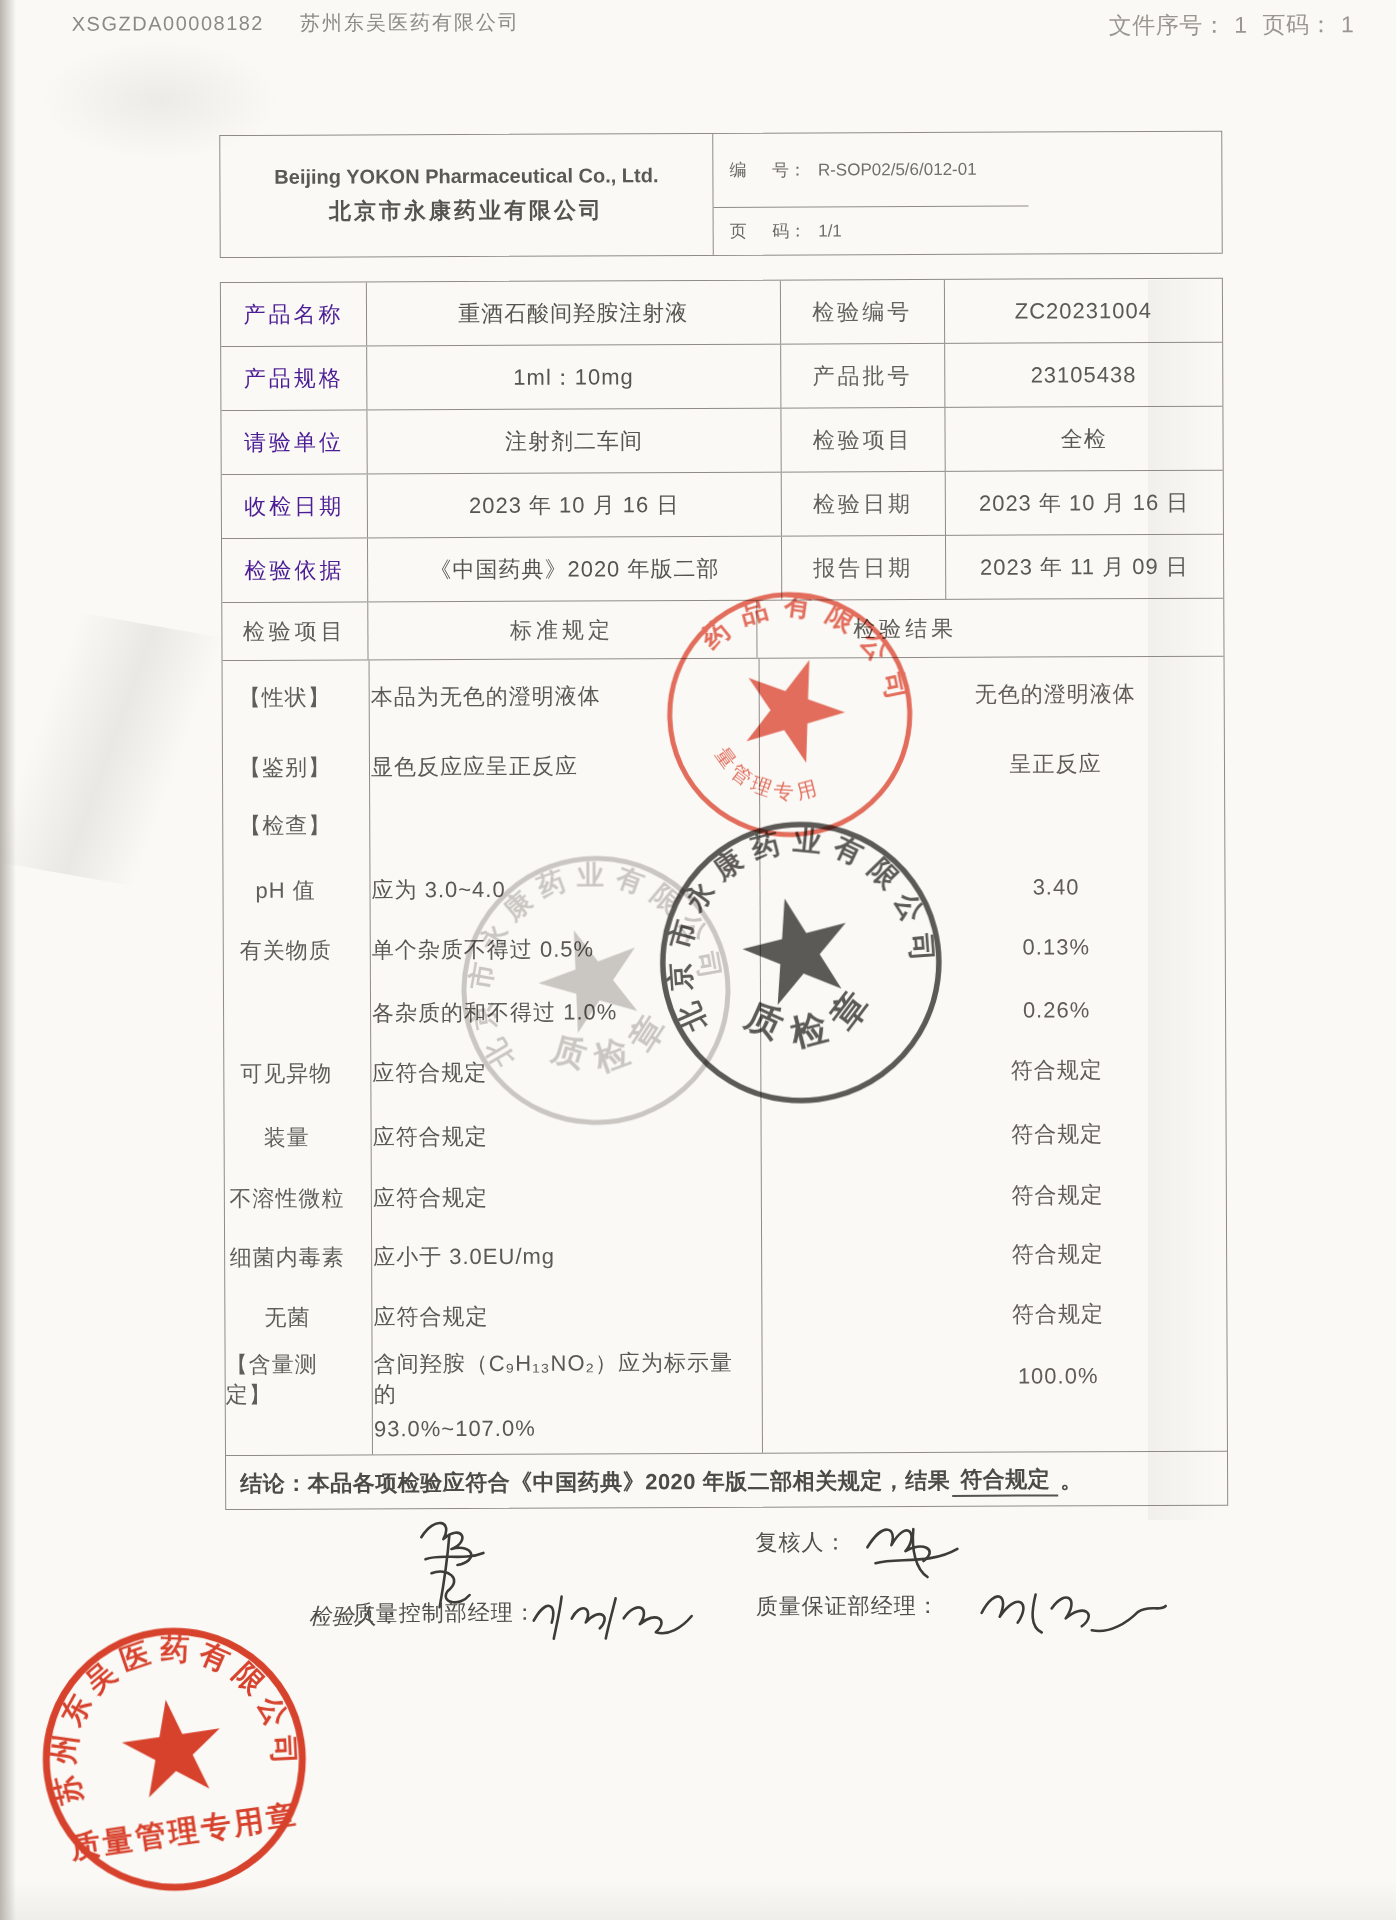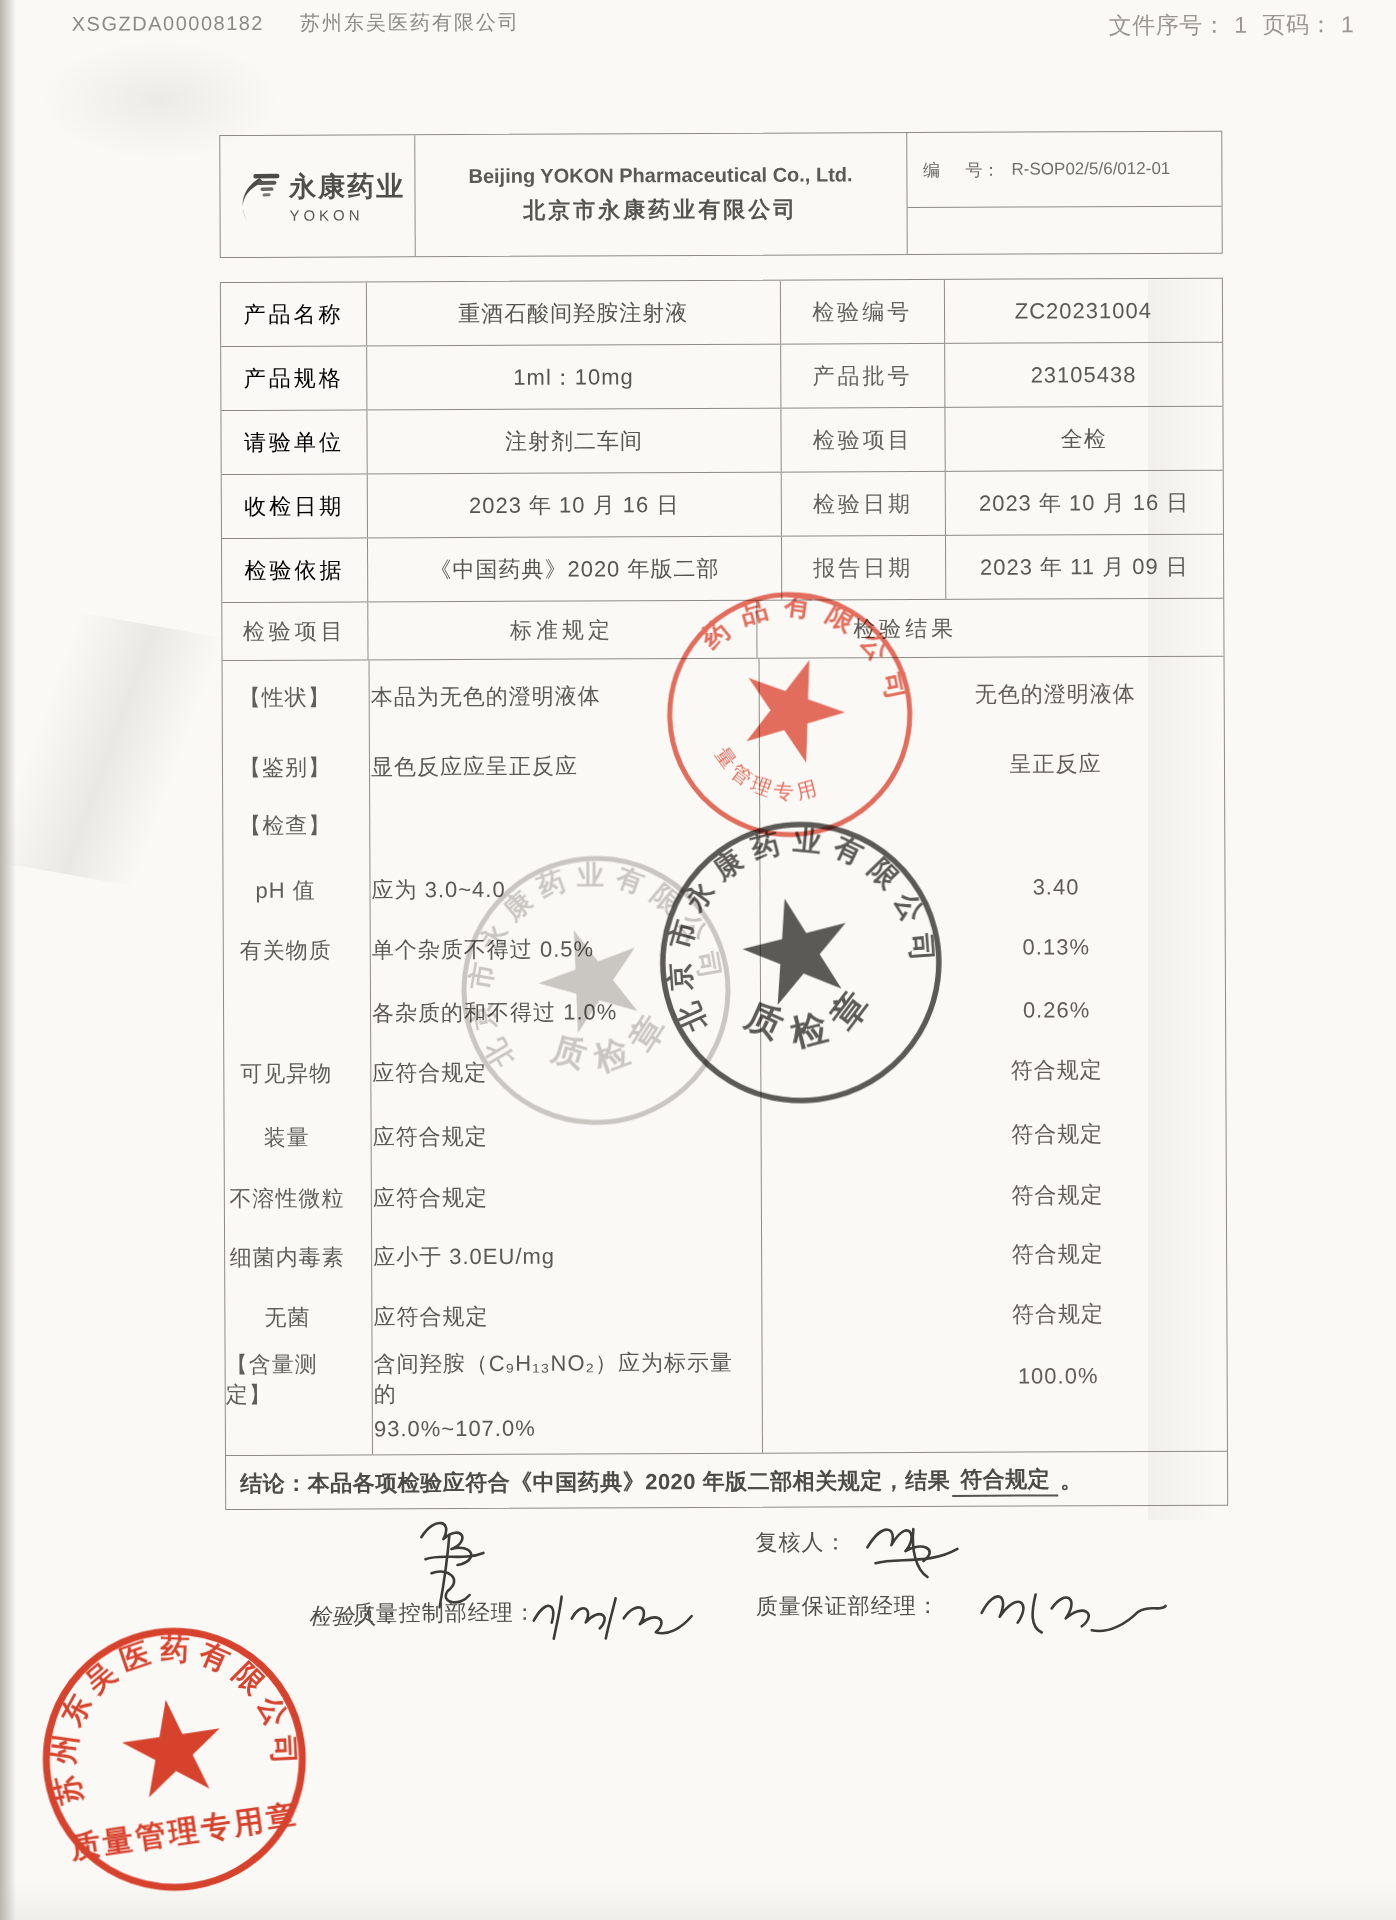--- a/index.html
+++ b/index.html
@@ -57,21 +57,21 @@
   .lh-row.first{height:75px;border-bottom:1px solid var(--line);}
   .lh-row.second{height:47px;}
   .pre{white-space:pre;font-family:Liberation Serif, serif;}
   .lh-val{margin-left:12px;color:#716f6a;}
 
   
   #main-table{position:absolute;left:222px;top:280px;width:1003px;height:1228px;
     border:1px solid var(--line);box-sizing:border-box;}
   .info-row{position:absolute;left:0;width:100%;height:64px;display:flex;box-sizing:border-box;border-bottom:1px solid var(--line);}
   .ic{box-sizing:border-box;display:flex;align-items:center;justify-content:center;font-size:22px;}
-  .ic.l1{width:146px;border-right:1px solid var(--line);letter-spacing:3px;color:#000000;}
+  .ic.l1{width:146px;border-right:1px solid var(--line);letter-spacing:3px;color:#4c1d95;}
   .ic.v1{width:415px;border-right:1px solid var(--line);color:#57554f;letter-spacing:1px;}
   .ic.l2{width:164px;border-right:1px solid var(--line);letter-spacing:3px;color:#64625e;}
   .ic.v2{width:278px;color:#5b5954;letter-spacing:1px;}
 
   #section-header{position:absolute;left:0;top:320px;width:100%;height:58px;display:flex;box-sizing:border-box;border-bottom:1px solid var(--line);}
   .sh{box-sizing:border-box;display:flex;align-items:center;justify-content:center;font-size:22px;letter-spacing:4px;color:#605e59;}
   .sh.c1{width:146px;border-right:1px solid var(--line);}
   .sh.c2{width:390px;border-right:1px solid var(--line);}
   .sh.c3{width:467px;padding-right:170px;}
 
@@ -116,41 +116,32 @@
     <div id="meta-left" class="meta">
       <span class="code">XSGZDA00008182</span>
       <span class="co">苏州东吴医药有限公司</span>
     </div>
     <div id="meta-right" class="meta">
       <span>文件序号：</span><span>1</span>
       <span>页码：</span><span>1</span>
     </div>
 
     <div id="letterhead">
-      <div id="lh-logo" class="lh-cell">
-        <svg width="52" height="58" viewBox="0 0 52 58">
-          <path d="M30 10 C14 20 8 36 18 54 C8 38 14 22 34 14 Z" fill="#4c4a46"></path>
-          <rect x="24" y="6" width="26" height="4.5" rx="2" fill="#4c4a46"></rect>
-          <rect x="28" y="13" width="19" height="4" rx="2" fill="#5a5854"></rect>
-          <rect x="31" y="19.5" width="13" height="3.5" rx="1.7" fill="#6a6864"></rect>
-          <rect x="33" y="25.5" width="8" height="3" rx="1.5" fill="#7a7874"></rect>
-        </svg>
-        <div class="logo-txt">
-          <span class="logo-cn">永康药业</span>
-          <span class="logo-en">YOKON</span>
-        </div>
-      </div>
       <div id="lh-name" class="lh-cell">
         <div class="co-en">Beijing YOKON Pharmaceutical Co., Ltd.</div>
         <div class="co-cn">北京市永康药业有限公司</div>
       </div>
       <div id="lh-code" class="lh-cell">
         <div class="lh-row first">
           <span class="pre">编      号：</span>
           <span class="lh-val">R-SOP02/5/6/012-01</span>
+        </div>
+        <div class="lh-row second">
+          <span class="pre">页      码：</span>
+          <span class="lh-val">1/1</span>
         </div>
       </div>
     </div>
 
     <div id="main-table">
 
       <div class="info-row" style="top:0;">
         <div class="ic l1">产品名称</div>
         <div class="ic v1">重酒石酸间羟胺注射液</div>
         <div class="ic l2">检验编号</div>

